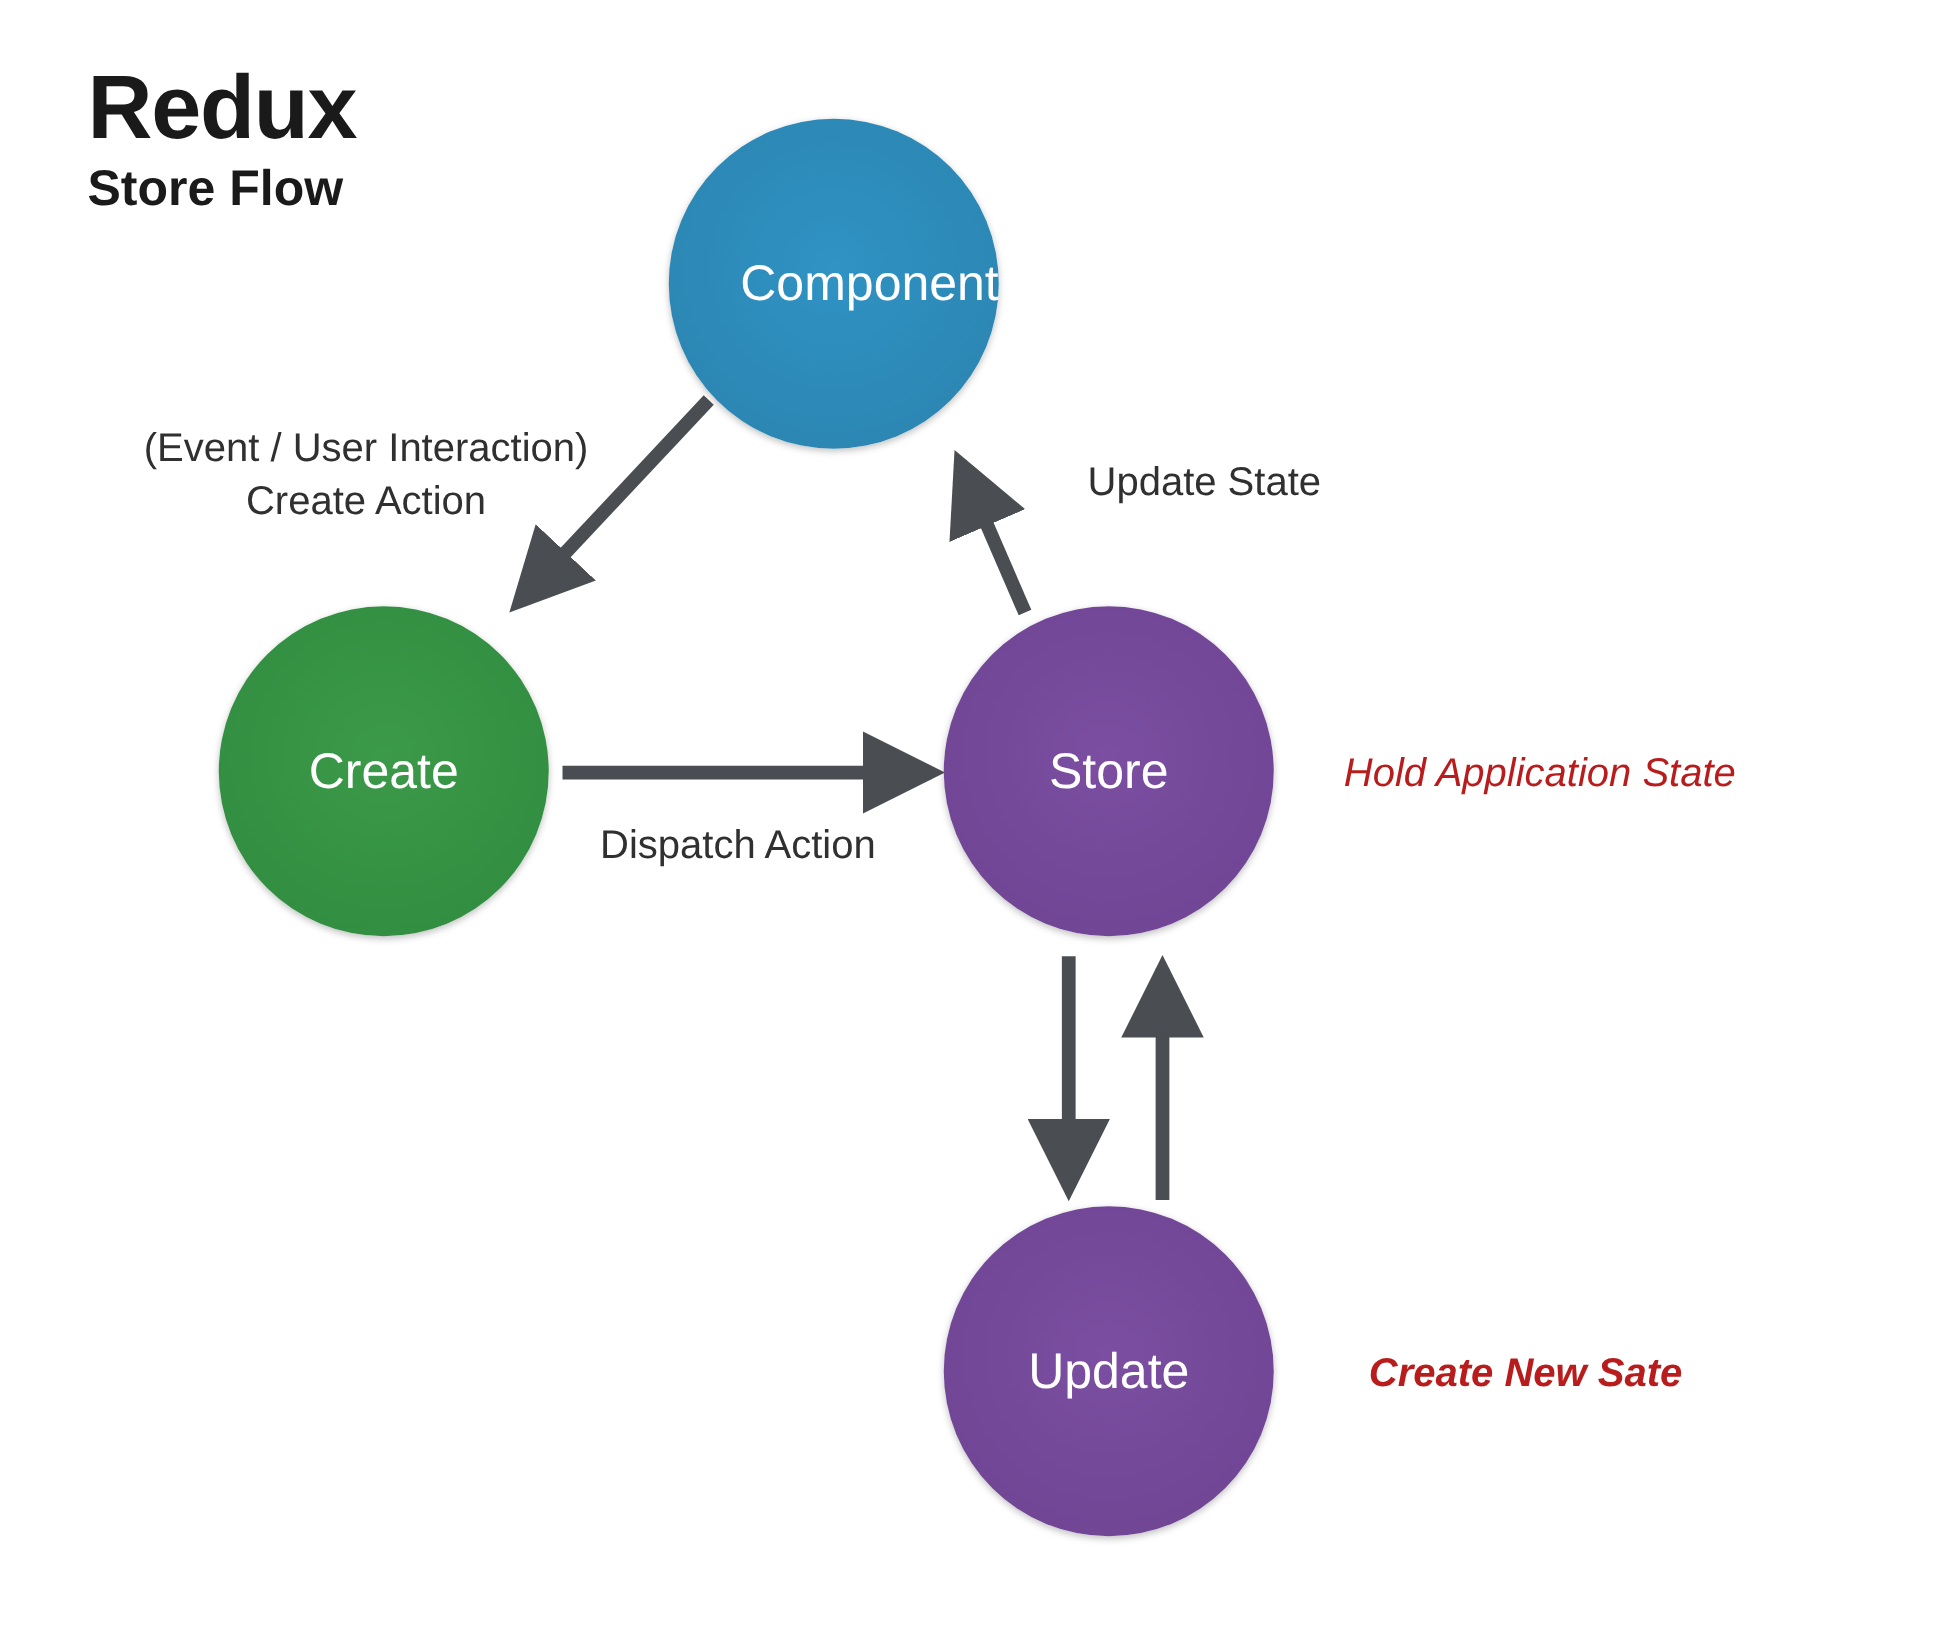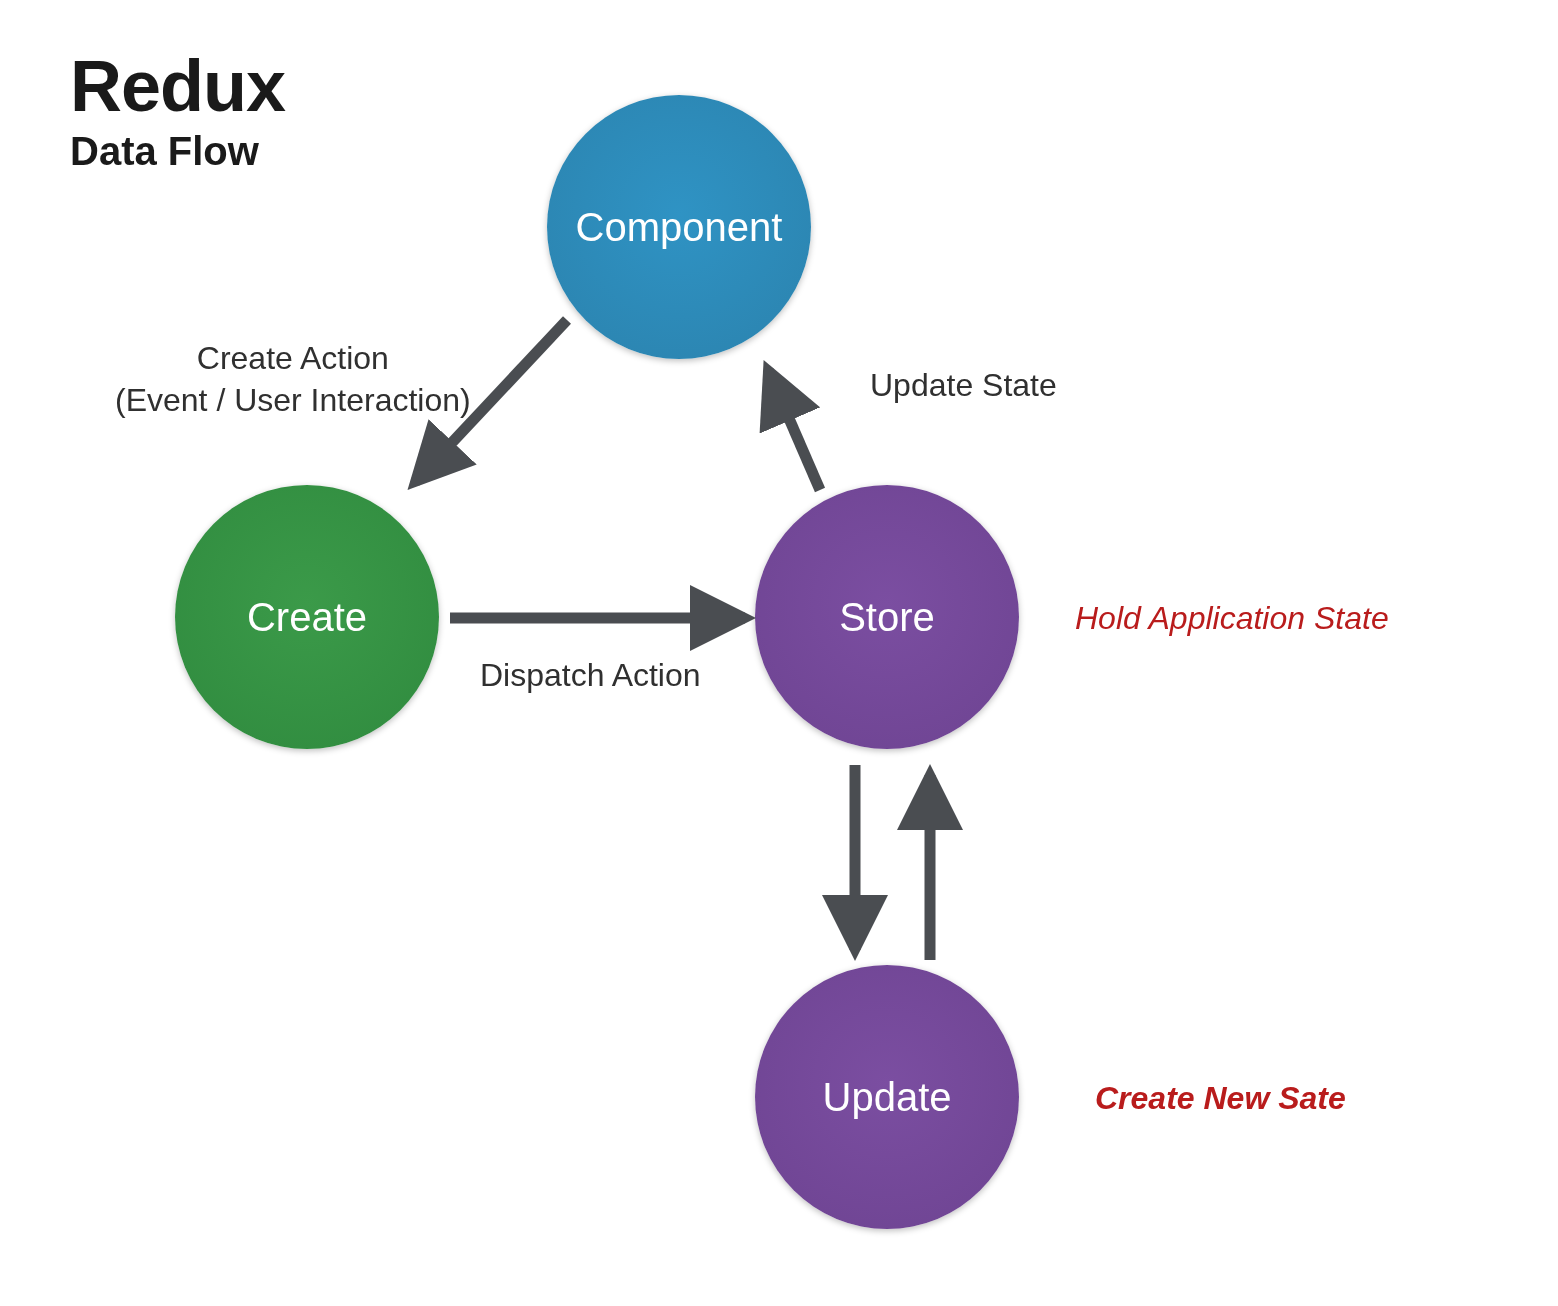--- a/index.html
+++ b/index.html
@@ -76,24 +76,24 @@
       width: 1558px;
       height: 1306px;
       pointer-events: none;
     }
   </style>
 </head>
 <body>
 
 <div class="title-block">
   <div class="title">Redux</div>
-  <div class="subtitle">Data Flow</div>
+  <div class="subtitle">Store Flow</div>
 </div>
 
-<div class="node node-component" style="left:547px; top:95px;">
+<div class="node node-component" style="left:535px; top:95px;justify-content:flex-end;">
   <span>Component</span>
 </div>
 
 <div class="node node-action" style="left:175px; top:485px;">
   <span>Create</span>
 </div>
 
 <div class="node node-store" style="left:755px; top:485px;">
   <span>Store</span>
 </div>
@@ -114,22 +114,22 @@
   <line x1="450" y1="618" x2="745" y2="618" stroke="#4a4d51" stroke-width="11" marker-end="url(#arrowhead)"></line>
 
   <line x1="820" y1="490" x2="768" y2="370" stroke="#4a4d51" stroke-width="11" marker-end="url(#arrowhead)"></line>
 
   <line x1="855" y1="765" x2="855" y2="950" stroke="#4a4d51" stroke-width="11" marker-end="url(#arrowhead)"></line>
 
   <line x1="930" y1="960" x2="930" y2="775" stroke="#4a4d51" stroke-width="11" marker-end="url(#arrowhead)"></line>
 </svg>
 
 <div class="edge-label" style="left:115px; top:338px; text-align:center;">
+  <div>(Event / User Interaction)</div>
   <div>Create Action</div>
-  <div>(Event / User Interaction)</div>
 </div>
 
 <div class="edge-label" style="left:480px; top:655px;">
   <span>Dispatch Action</span>
 </div>
 
 <div class="edge-label" style="left:870px; top:365px;">
   <span>Update State</span>
 </div>
 

